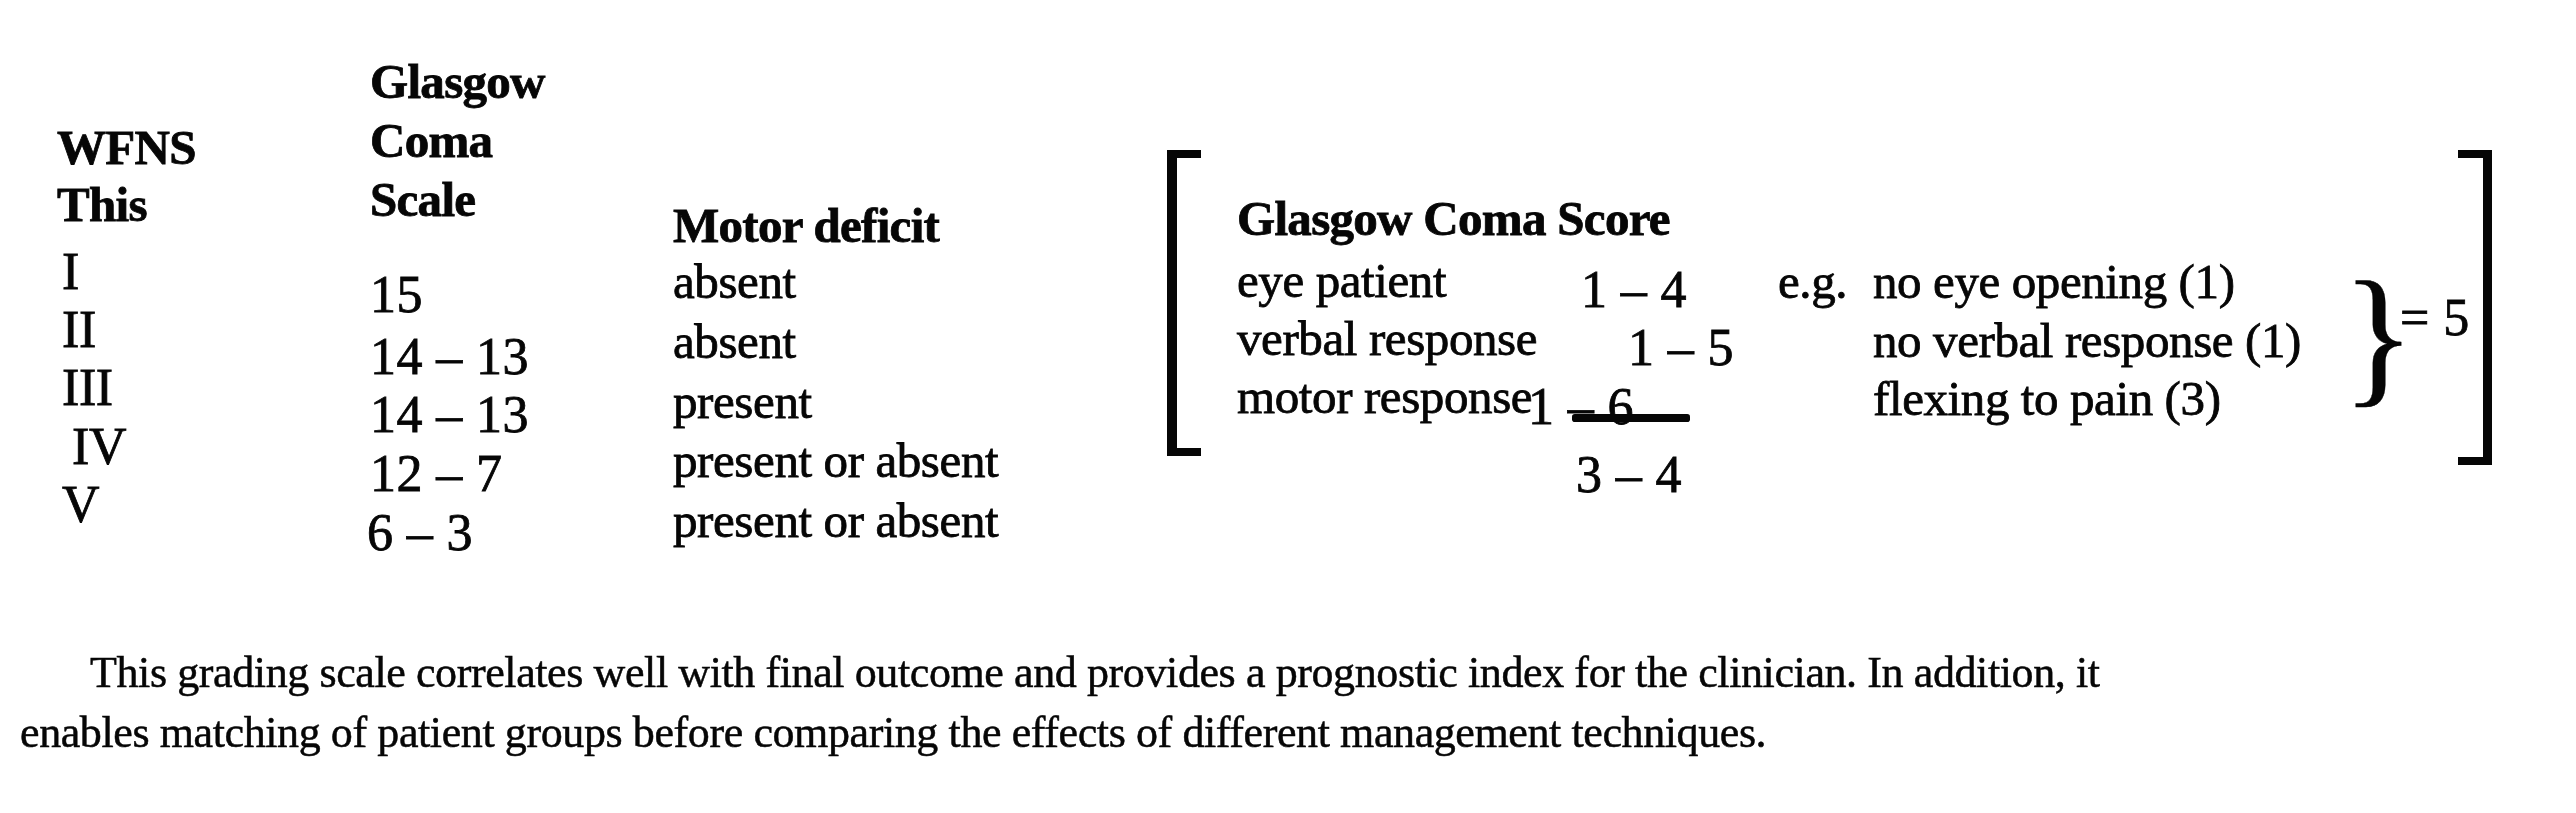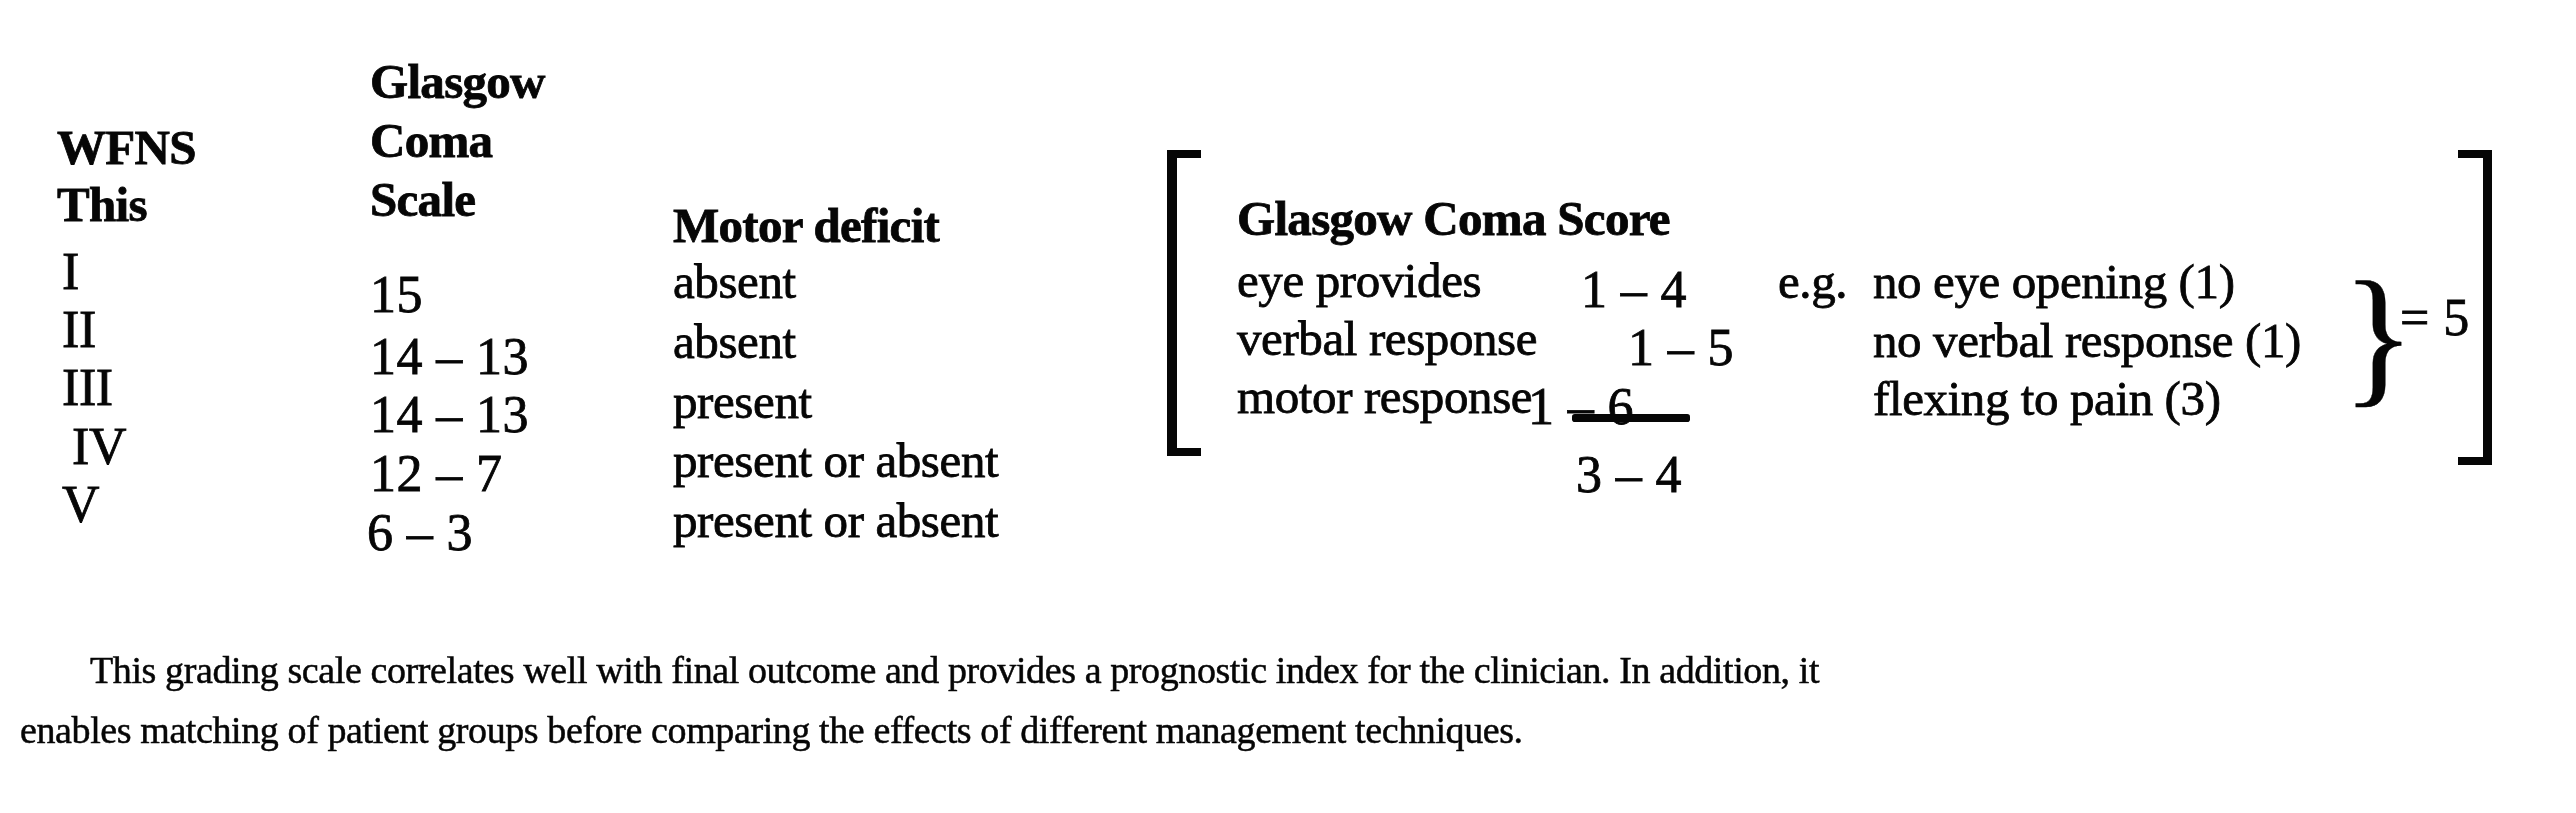--- a/index.html
+++ b/index.html
@@ -10,21 +10,21 @@
     background:#ffffff;
     font-family:"Liberation Serif","DejaVu Serif",serif;
     color:#060606;
     overflow:hidden;
   }
   .t { position:absolute; white-space:nowrap; line-height:1;margin-top:20px; }
   .head  { font-weight:bold; font-size:49px; letter-spacing:-0.7px; -webkit-text-stroke:0.8px currentColor; }
   .cell  { font-size:52px; letter-spacing:-0.4px; -webkit-text-stroke:0.8px currentColor; }
   .cell70{ font-size:49px; letter-spacing:-0.4px; -webkit-text-stroke:0.8px currentColor; }
   .num   { font-size:52px; letter-spacing:0.4px; -webkit-text-stroke:0.8px currentColor; }
-  .para  { font-size:38px; letter-spacing:-0.4px; -webkit-text-stroke:0.5px currentColor; }
+  .para  { font-size:44px; letter-spacing:-0.4px; -webkit-text-stroke:0.5px currentColor; }
   .bracket-left {
     position:absolute; left:1167px; top:150px; width:34px; height:306px;
     box-sizing:border-box;
     border-left:10px solid #060606; border-top:8.5px solid #060606; border-bottom:8.5px solid #060606;
   }
   .bracket-right {
     position:absolute; left:2458px; top:150px; width:34px; height:315px;
     box-sizing:border-box;
     border-right:9.2px solid #060606; border-top:8.5px solid #060606; border-bottom:8.5px solid #060606;
   }
@@ -69,21 +69,21 @@
     <div class="t cell70" style="left:673px; top:357px">present</div>
     <div class="t cell70" style="left:673px; top:416px">present or absent</div>
     <div class="t cell70" style="left:673px; top:476px">present or absent</div>
   </section>
 
   <section>
     <div class="bracket-left"></div>
 
     <div class="t head" style="left:1237px; top:174px">Glasgow Coma Score</div>
 
-    <div class="t cell70" style="left:1237px; top:236px">eye provides</div>
+    <div class="t cell70" style="left:1237px; top:236px">eye patient</div>
     <div class="t cell70" style="left:1237px; top:294px">verbal response</div>
     <div class="t cell70" style="left:1237px; top:352px">motor response</div>
 
     <div class="t num" style="left:1581px; top:244px">1 – 4</div>
     <div class="t num" style="left:1628px; top:302px">1 – 5</div>
     <div class="t num" style="left:1528px; top:361px">1 – 6</div>
 
     <div class="sum-rule"></div>
     <div class="t num" style="left:1576px; top:429px">3 – 4</div>
 

